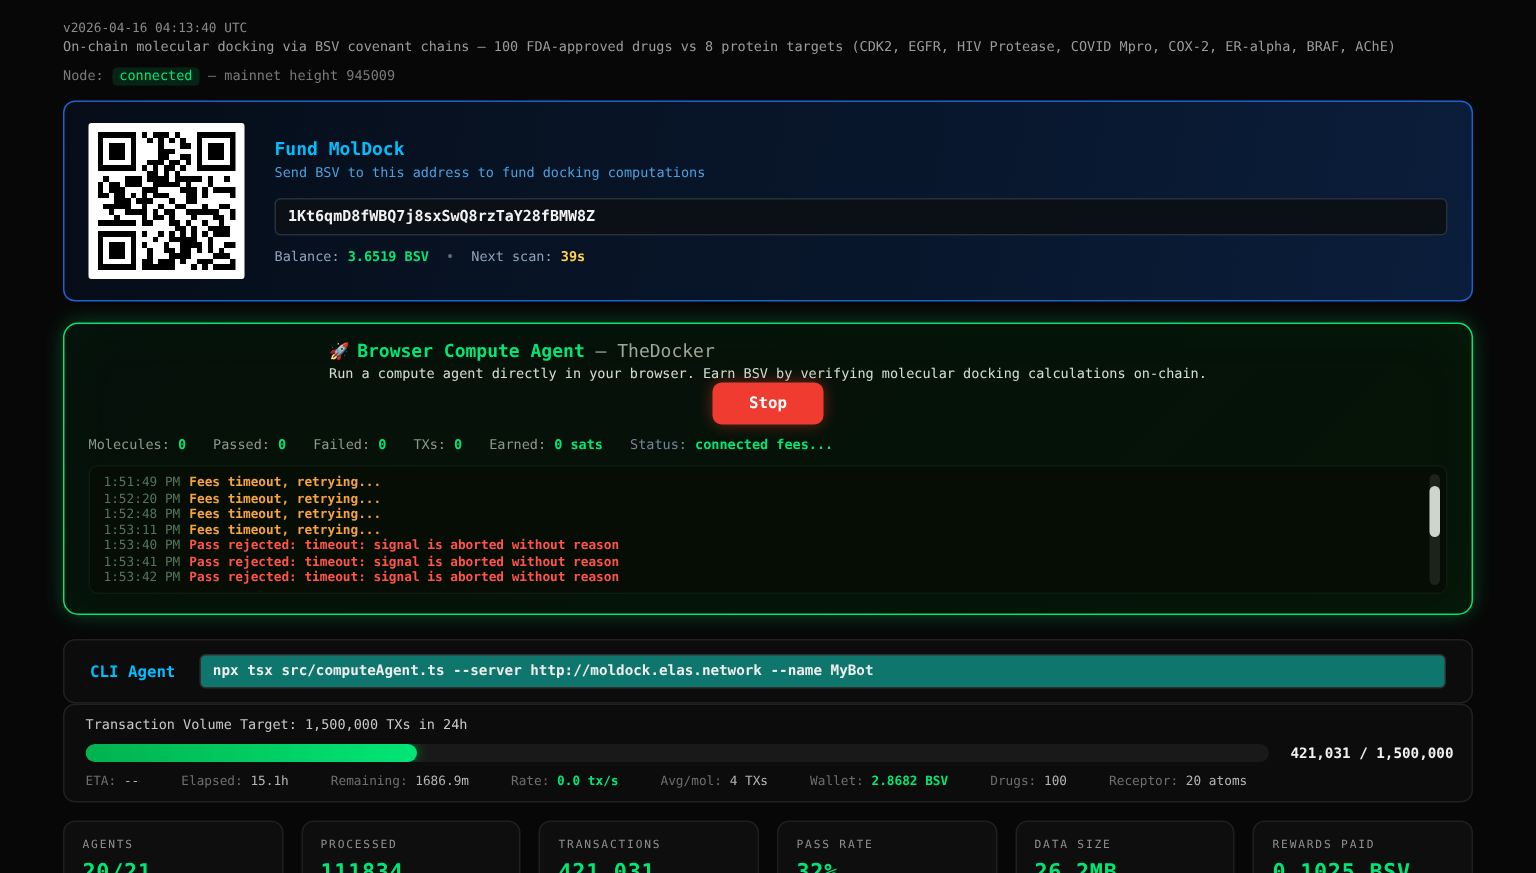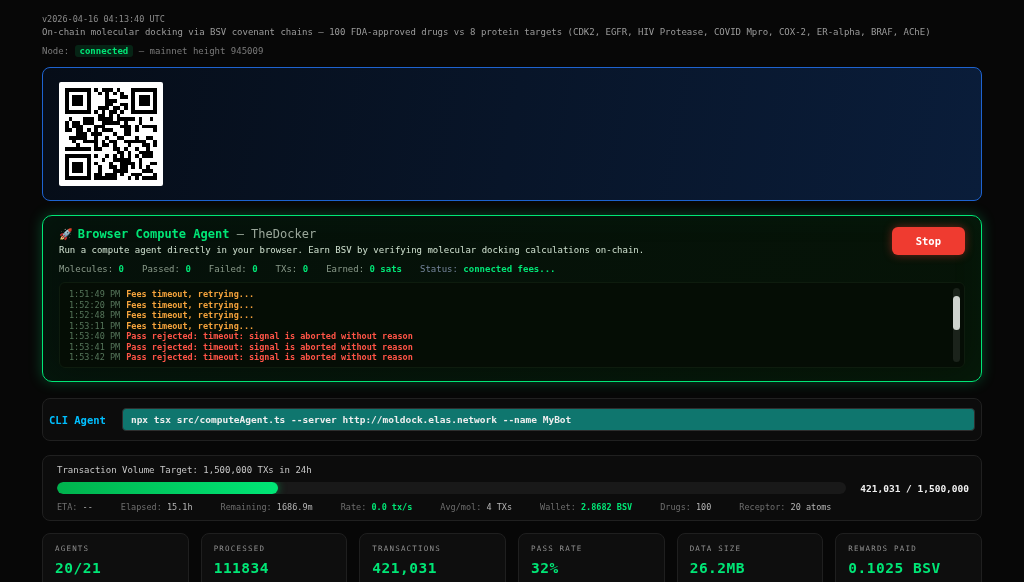--- a/index.html
+++ b/index.html
@@ -10,21 +10,21 @@
     font-family: "DejaVu Sans Mono", monospace;
   }
   .page { padding: 10px 42px 0 42px; }
 
   
   .title-row { display: flex; align-items: baseline; gap: 10px; margin: 4px 0 3px 0; }
   .app-title { font-size: 16px; font-weight: bold; color: #00d96a; letter-spacing: .5px; }
   .app-version { font-size: 8.5px; color: #8b8b8b; }
   .subtitle { font-size: 9px; color: #9b9b9b; margin-bottom: 9px; }
   .node-line { font-size: 9px; color: #7a7a7a; margin-bottom: 11px; }
-  .node-badge { color: #00e676; background: rgba(0,230,118,.13); padding: 1px 5px; border-radius: 3px; font-weight: bold; margin-top: 40px; }
+  .node-badge { color: #00e676; background: rgba(0,230,118,.13); padding: 1px 5px; border-radius: 3px; font-weight: normal; margin-top: 40px; }
 
   
   .fund-panel {
     display: flex; align-items: center; gap: 20px;
     padding: 14px 16px; margin-bottom: 14px;
     border: 1px solid #1e63d0; border-radius: 8px;
     background: linear-gradient(100deg, #060d18 0%, #0a1d3a 100%);
   }
   .qr-box { width: 104px; height: 104px; background: #ffffff; padding: 6px; border-radius: 2px; flex: 0 0 auto; }
   .qr-box svg { display: block; width: 92px; height: 92px; fill: #000; }
@@ -41,21 +41,21 @@
   .fund-balance .dot { color: #5d6b7a; margin: 0 6px; }
   .fund-balance .val-yellow { color: #ffd24d; font-weight: bold; }
 
   
   .agent-panel {
     border: 1px solid #00e676; border-radius: 10px;
     background: linear-gradient(135deg, #05100a 0%, #061407 100%);
     box-shadow: 0 0 14px rgba(0,230,118,.28), inset 0 0 40px rgba(0,230,118,.04);
     padding: 11px 16px 13px 16px; margin-bottom: 16px;
   }
-  .agent-head { display: flex; justify-content: space-between; align-items: center; margin-bottom: 9px; }
+  .agent-head { display: flex; justify-content: space-between; align-items: center; margin-bottom: 9px; flex-direction: column; }
   .agent-title { font-size: 12px; font-weight: bold; color: #00e676; }
   .agent-title .suffix { color: #9aa79a; font-weight: normal; }
   .agent-title .rocket { margin-right: 5px; font-size: 11px; }
   .agent-desc { font-size: 9px; color: #cfe0cf; margin-top: 4px; font-weight: normal; }
   .stop-btn {
     background: #ef3b30; color: #ffffff; border: none; border-radius: 6px;
     font-family: "DejaVu Sans Mono", monospace; font-size: 10.5px; font-weight: bold;
     padding: 8px 24px; cursor: pointer; box-shadow: 0 0 10px rgba(239,59,48,.45);
   }
   .agent-stats { display: flex; gap: 18px; font-size: 9px; margin-bottom: 8px; }
@@ -74,21 +74,21 @@
   .log-scrollbar {
     position: absolute; right: 4px; top: 5px; bottom: 5px; width: 7px;
     background: #1b231b; border-radius: 4px;
   }
   .log-thumb { position: absolute; left: 0; top: 8px; width: 7px; height: 34px; background: #cfd4cf; border-radius: 4px; }
 
   
   .cli-bar {
     display: flex; align-items: center; gap: 16px;
     background: #0c0c0c; border: 1px solid #202020; border-radius: 8px;
-    padding: 9px 6px; margin-bottom: 14px;
+    padding: 9px 17px; 
   }
   .cli-label { color: #00bfff; font-weight: bold; font-size: 10.5px; white-space: nowrap; }
   .cli-input {
     flex: 1; background: #0f766e; border: 1px solid #2e2e2e; border-radius: 4px;
     color: #eeeeee; font-family: "DejaVu Sans Mono", monospace; font-size: 9.5px; font-weight: bold;
     padding: 5px 8px;
   }
 
   
   .progress-panel {
@@ -446,20 +446,32 @@
           <rect x="12" y="24" width="1" height="1"></rect>
           <rect x="13" y="24" width="1" height="1"></rect>
           <rect x="17" y="24" width="1" height="1"></rect>
           <rect x="19" y="24" width="1" height="1"></rect>
           <rect x="21" y="24" width="1" height="1"></rect>
           <rect x="22" y="24" width="1" height="1"></rect>
           <rect x="23" y="24" width="1" height="1"></rect>
           <rect x="24" y="24" width="1" height="1"></rect>
         </svg>
     </div>
+    <div class="fund-right">
+      <div class="fund-title">Fund MolDock</div>
+      <div class="fund-desc">Send BSV to this address to fund docking computations</div>
+      <input class="address-input" type="text" value="1Kt6qmD8fWBQ7j8sxSwQ8rzTaY28fBMW8Z" style="">
+      <div class="fund-balance">
+        <span>Balance:</span>
+        <span class="val-green">3.6519 BSV</span>
+        <span class="dot">•</span>
+        <span>Next scan:</span>
+        <span class="val-yellow">39s</span>
+      </div>
+    </div>
   </div>
 
   <div class="agent-panel">
     <div class="agent-head">
       <div>
         <div class="agent-title">
           <span class="rocket">🚀</span><span>Browser Compute Agent</span>
           <span class="suffix">— TheDocker</span>
         </div>
         <div class="agent-desc">Run a compute agent directly in your browser. Earn BSV by verifying molecular docking calculations on-chain.</div>

